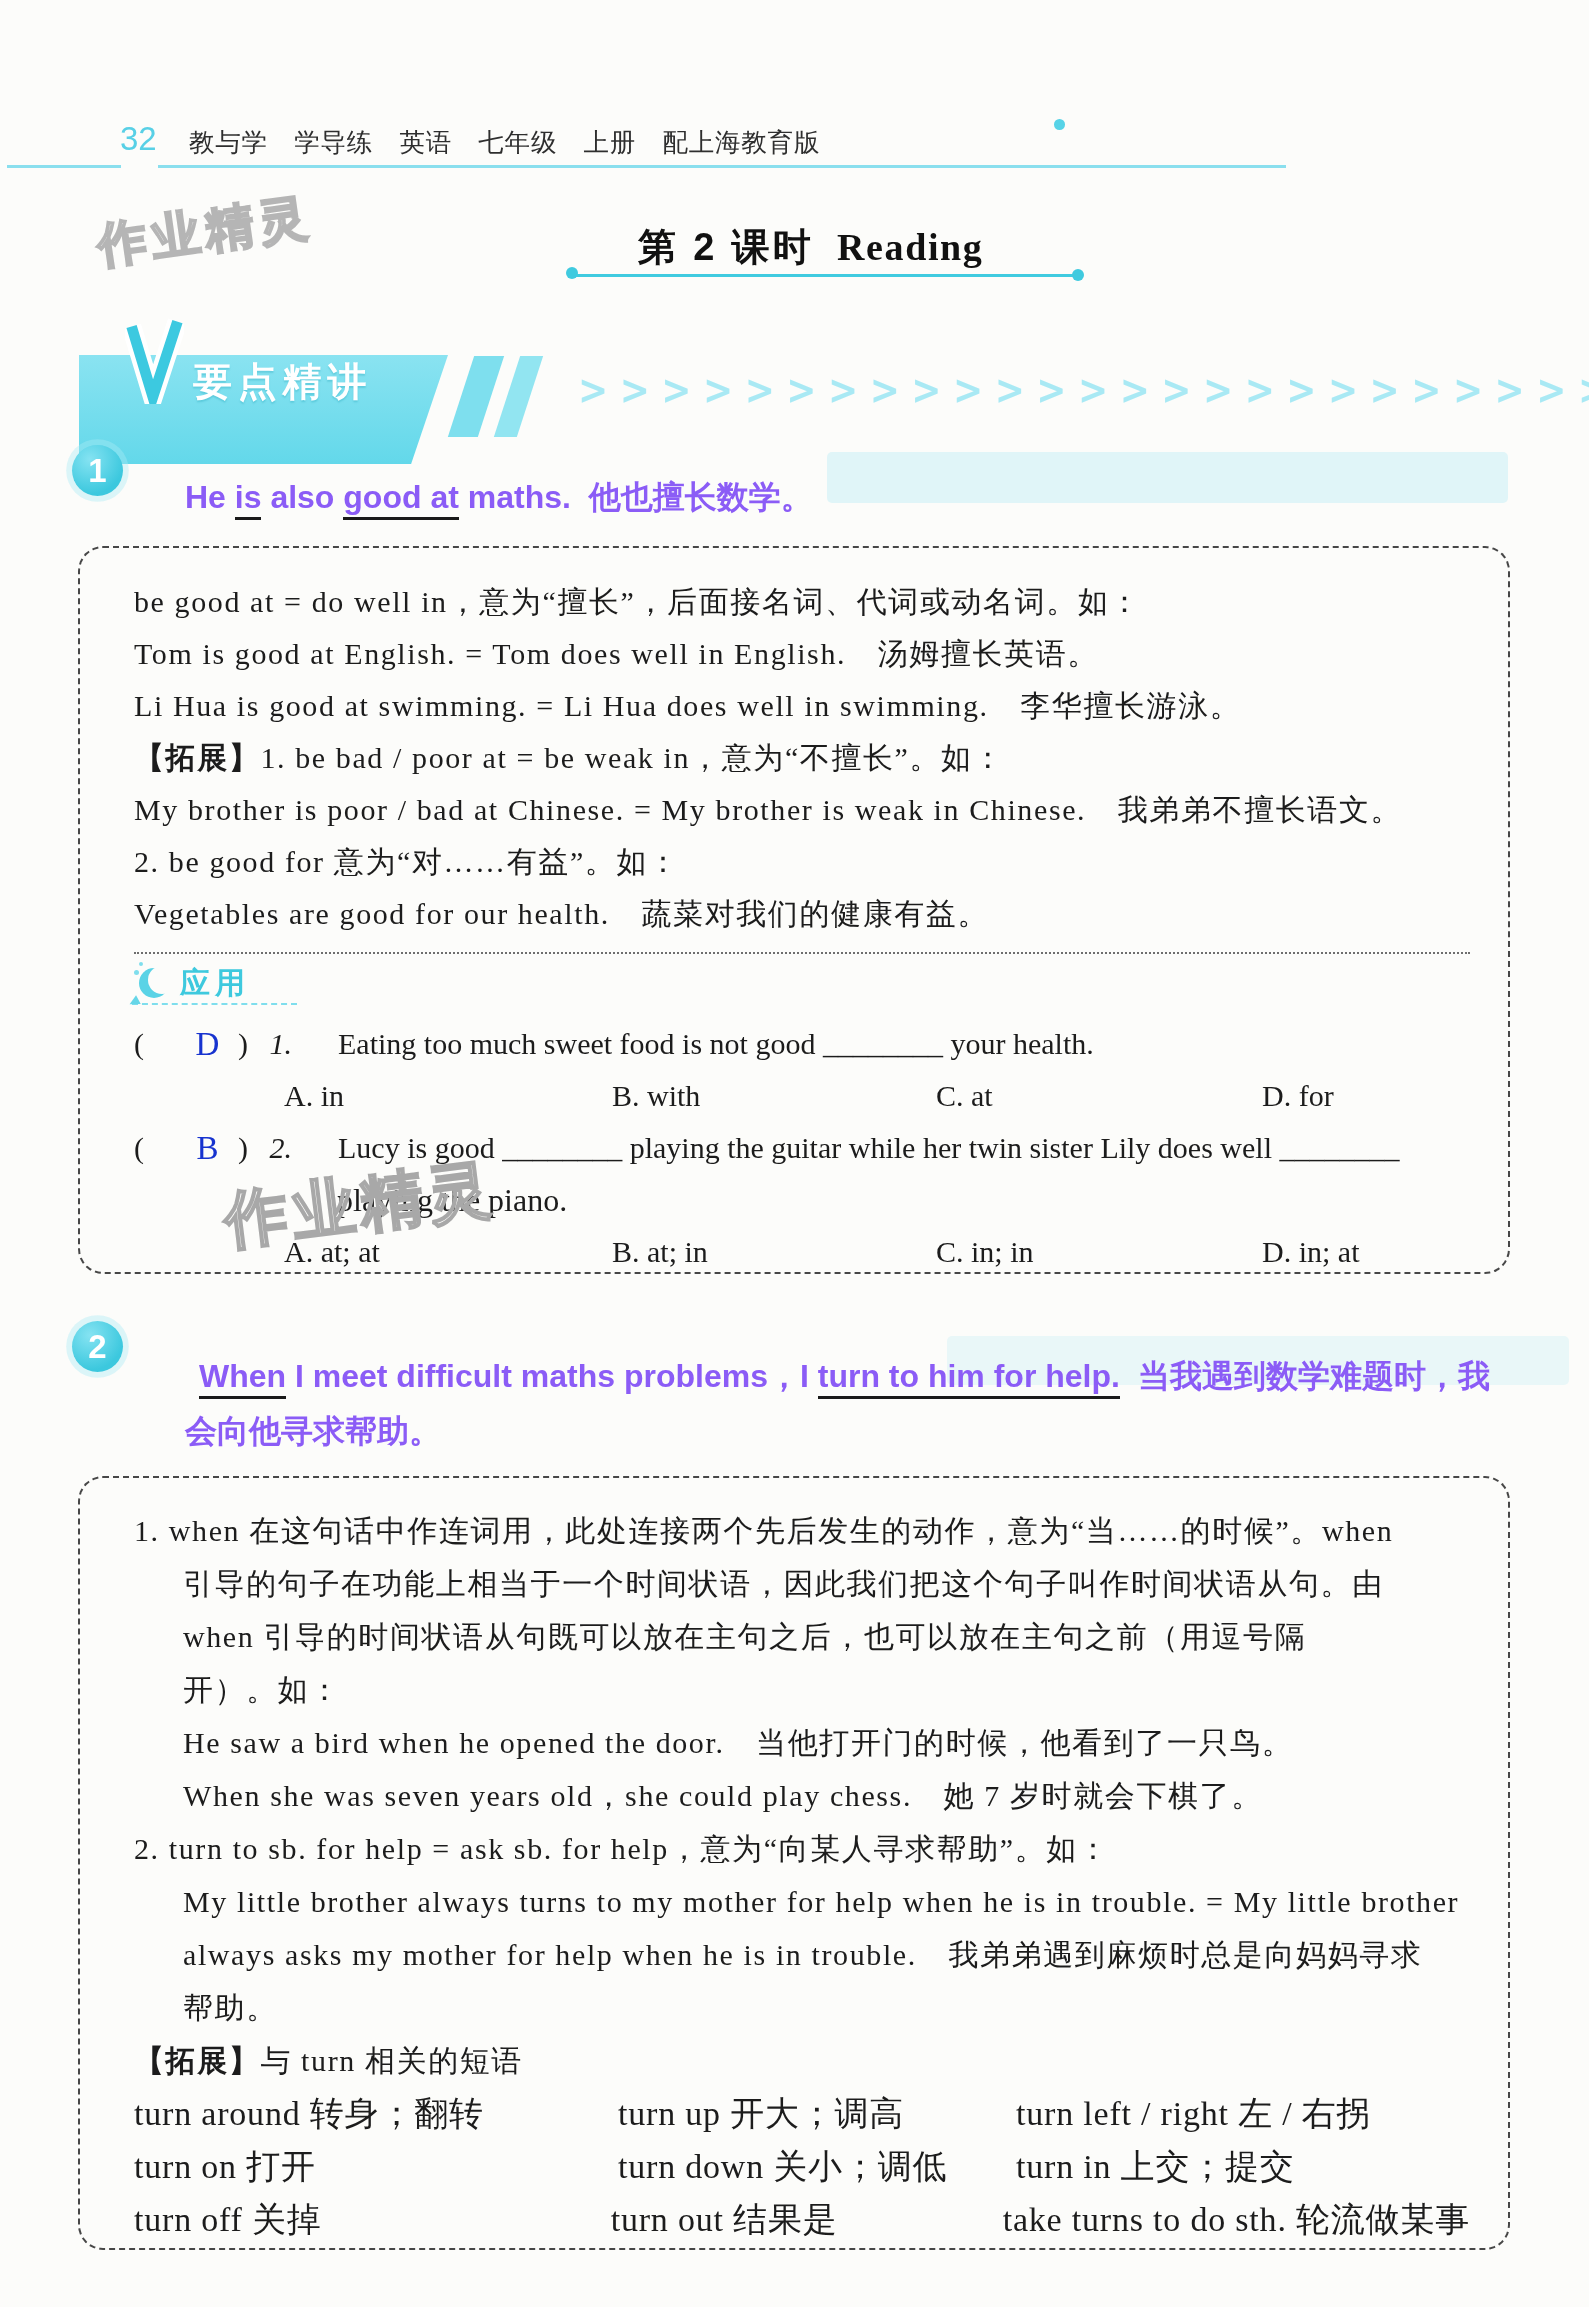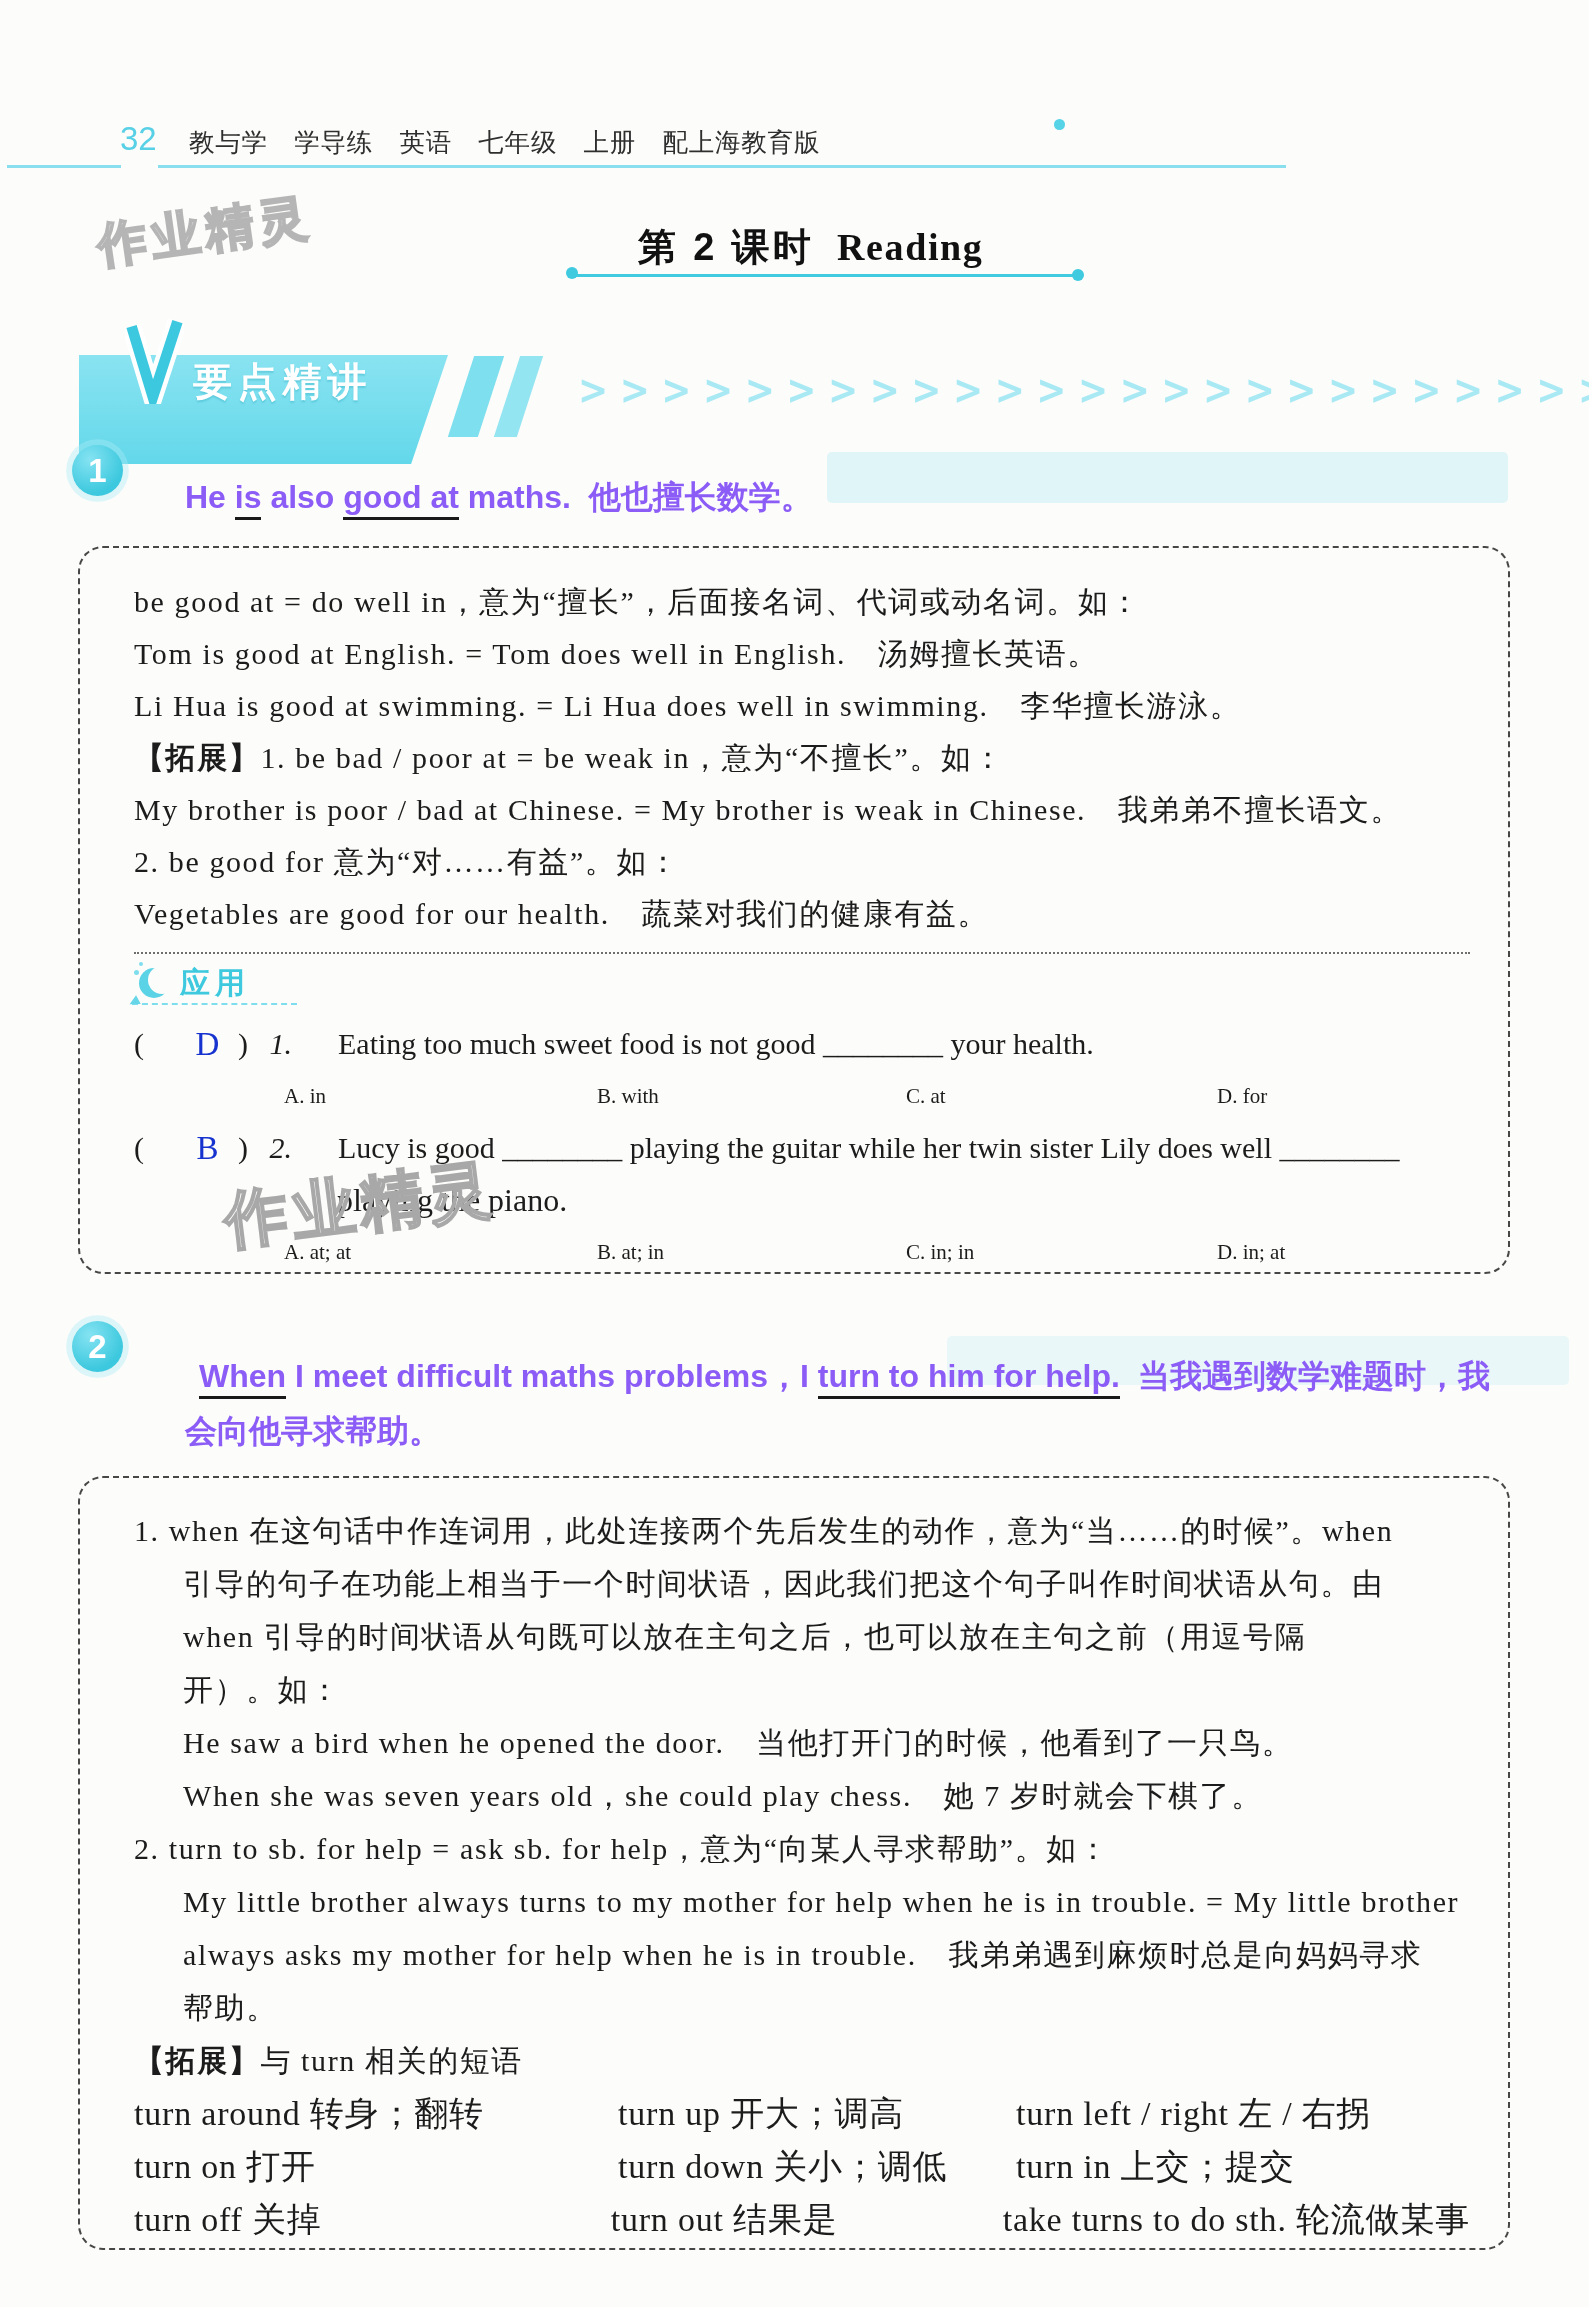--- a/index.html
+++ b/index.html
@@ -105,21 +105,21 @@
     border-style:solid; border-width:5.8px 10px 5.8px 0; border-color:transparent #66d6e8 transparent transparent;
     transform:rotate(-28deg); }
 
   
   .ex-row { display:flex; font-size:30px; line-height:52px; white-space:nowrap; }
   .ex-open { width:43px; }
   .ex-ans { width:61px; color:#1733cf; font-size:33px; text-align:center; }
   .ex-close { width:20px; }
   .ex-num { width:80px; font-style:italic; padding-left:11.5px; }
   .ex-cont { font-size:32px; line-height:52px; padding-left:203px; }
-  .opt-row { display:flex; font-size:21px; line-height:52px; padding-left:150px; white-space:nowrap; }
+  .opt-row { display:flex; font-size:30px; line-height:52px; padding-left:150px; white-space:nowrap;gap:15px; }
   .opt-row span:nth-child(1){ width:313px; }
   .opt-row span:nth-child(2){ width:309px; }
   .opt-row span:nth-child(3){ width:311px; }
   .opt-row span:nth-child(4){ flex:1; }
 
   
   .ph-row { display:flex; font-size:34px; line-height:53px; letter-spacing:0.8px; white-space:nowrap; }
   .ph-row span:nth-child(1){ width:484px; }
   .ph-row span:nth-child(2){ width:398px; }
   .ph-row span:nth-child(3){ flex:1; }

